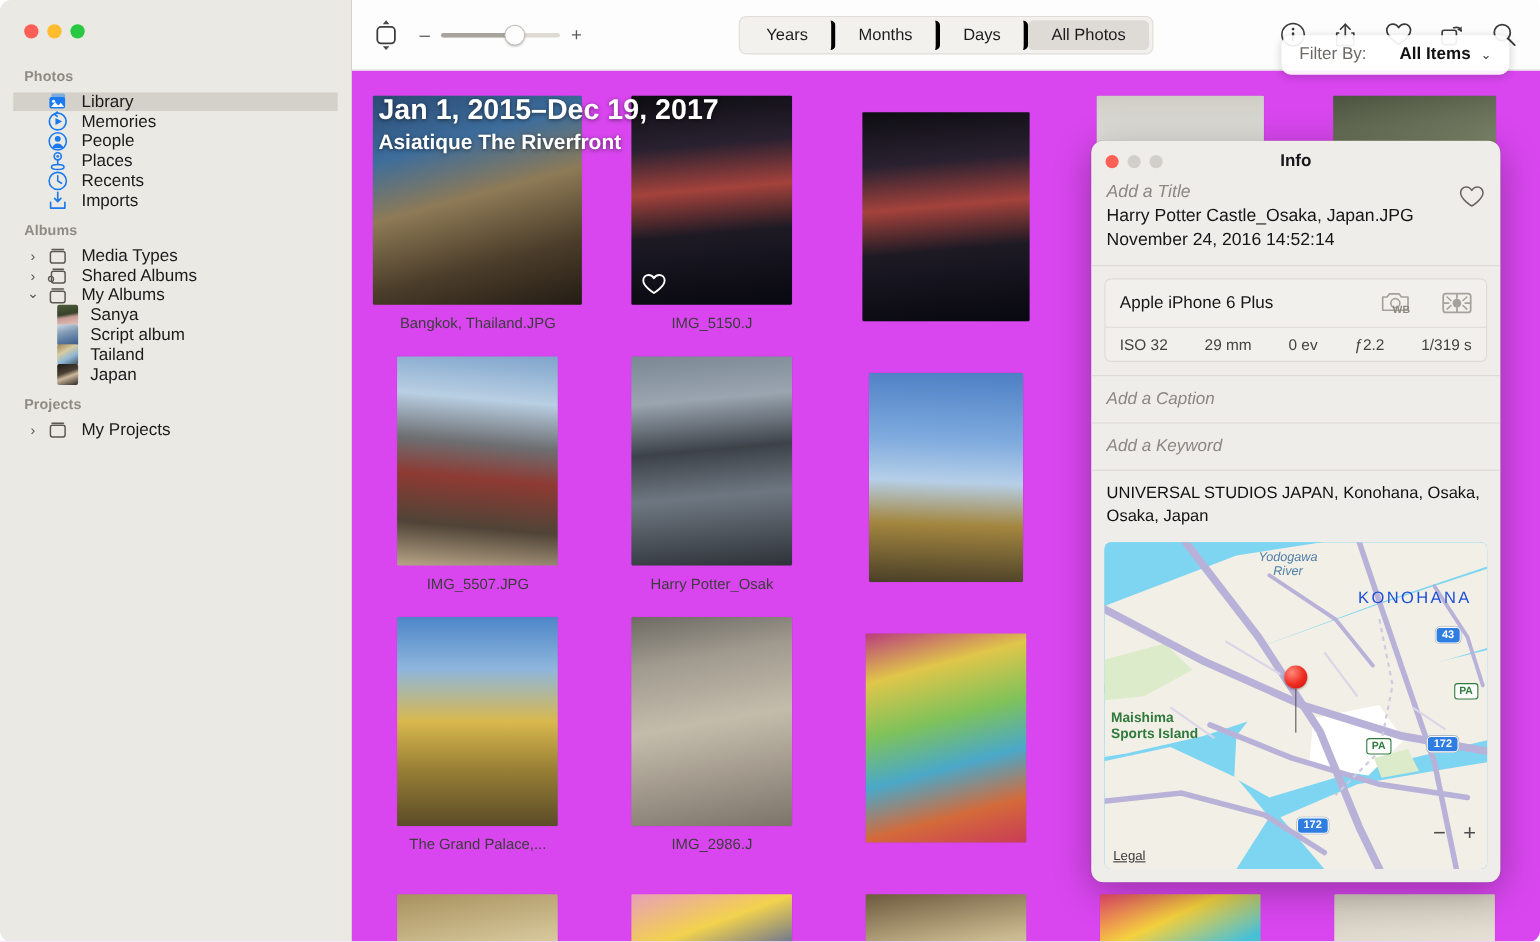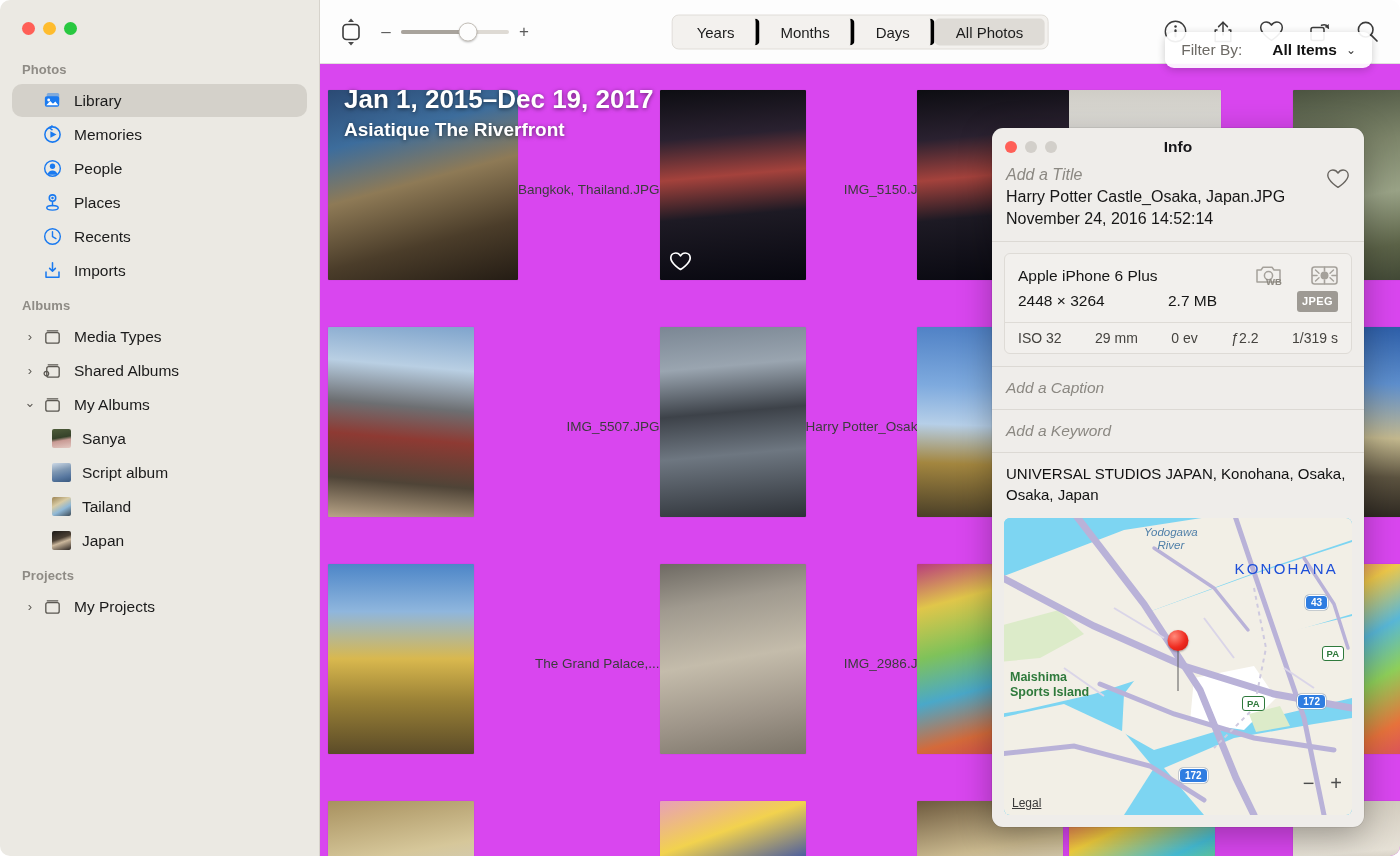--- a/index.html
+++ b/index.html
@@ -40,24 +40,24 @@
   .tl.green { background: #28c840; }
 
   .sb-section {
     font-size: 13px; font-weight: bold;
     color: #8e8b85;
     padding: 10px 0 6px 22px;
     letter-spacing: .1px;
   }
   .sb-item {
     display: flex; align-items: center;
-    height: 33px;
+    height: 17px;
     margin: 1px 12px;
     padding-left: 10px;
-    border-radius: 10px;
+    border-radius: 0;
     font-size: 15.5px;
     color: #1b1b1b;
     cursor: default;
   }
   .sb-item.selected { background: #d4d1ca; }
   .sb-ico {
     width: 24px; height: 22px;
     margin-right: 10px;
     display: flex; align-items: center; justify-content: center;
     flex: 0 0 24px;
@@ -164,23 +164,23 @@
   #grid {
     display: grid;
     grid-template-columns: repeat(5, 1fr);
     column-gap: 0;
     row-gap: 0;
     padding: 0 8px;
   }
   .cell {
     height: 237px;
     display: flex;
-    flex-direction: row;
+    flex-direction: column;
     align-items: center;
-    justify-content: space-between;
+    justify-content: flex-end;
     padding-top: 4px;
     position: relative;
   }
   .cell .photo {
     height: 190px;
     border-radius: 1px;
     background-size: cover;
     background-position: center;
     position: relative;
     overflow: hidden;
@@ -718,25 +718,20 @@
           <svg width="24" height="22" viewBox="0 0 24 22">
             <path d="M12 19.3 C12 19.3 1.8 13.1 1.8 7.3 C1.8 4.1 4.2 2.0 6.9 2.0 C9.0 2.0 10.9 3.2 12 5.1 C13.1 3.2 15.0 2.0 17.1 2.0 C19.8 2.0 22.2 4.1 22.2 7.3 C22.2 13.1 12 19.3 12 19.3 Z" fill="none" stroke="#68645f" stroke-width="1.4" stroke-linejoin="round"></path>
           </svg>
         </div>
       </div>
       <div class="info-sep"></div>
 
       <div class="exif-card">
         <div class="exif-main">
           <div class="exif-row1">Apple iPhone 6 Plus</div>
-          <div class="exif-row3">
-            <span class="exif-dim">2448 × 3264</span>
-            <span class="exif-size">2.7 MB</span>
-            <span class="badge-jpeg">JPEG</span>
-          </div>
           <div class="exif-icons">
             <span>
               <svg width="30" height="24" viewBox="0 0 30 24">
                 <path d="M3 7 H7 L9 4.2 H18 L20 7 H26 V19 H3 Z" fill="none" stroke="#a5a19b" stroke-width="1.5" stroke-linejoin="round"></path>
                 <circle cx="14.5" cy="12.6" r="4.1" fill="none" stroke="#a5a19b" stroke-width="1.5"></circle>
                 <text x="12" y="21.5" font-family="'Liberation Sans',sans-serif" font-size="9.5" font-weight="bold" fill="#8d8981">WB</text>
               </svg>
             </span>
             <span>
               <svg width="29" height="24" viewBox="0 0 29 24">

